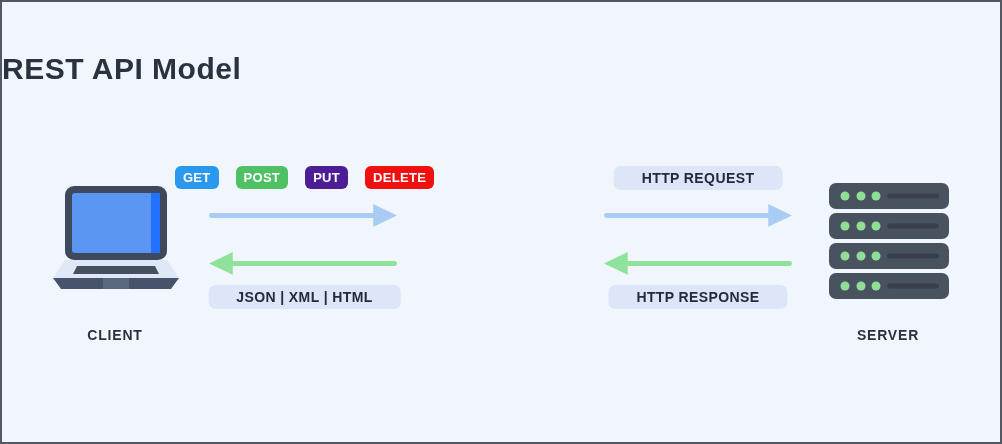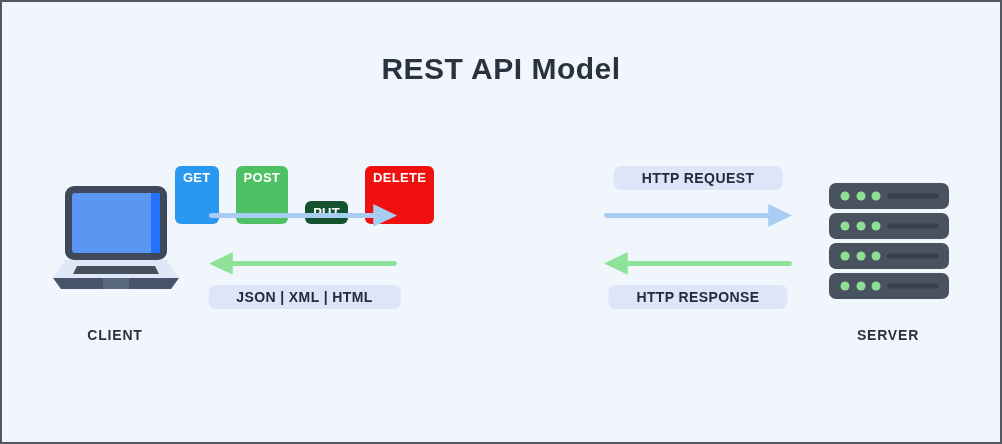--- a/index.html
+++ b/index.html
@@ -1,21 +1,21 @@
 <!DOCTYPE html>
 <html><head>
 <meta charset="utf-8">
 <style>
   html,body{margin:0;padding:0;background:#fff;font-family:"Liberation Sans",sans-serif;}
   .stage{
     position:relative;width:1002px;height:444px;box-sizing:border-box;
     background:#F0F6FB;border:2px solid #54585E;overflow:hidden;
   }
   .title{
-    position:absolute;top:50px;left:0;right:0;text-align:center;
+    position:absolute;top:50px;left:0;right:0;text-align:left;
     font-size:30px;font-weight:bold;color:#2A3240;letter-spacing:.5px;
   }
   .node-label{
     position:absolute;text-align:center;font-size:14px;font-weight:bold;
     color:#2A3240;letter-spacing:.8px;
   }
   .abs{position:absolute;}
   
   .channel{position:absolute;top:164px;width:195px;}
   .channel-left{left:205px;}
@@ -57,21 +57,21 @@
     <polygon points="26,80 104,80 108,88 22,88" fill="#46505F"></polygon>
     <polygon points="2,92 128,92 120,103 10,103" fill="#47536B"></polygon>
     <rect x="52" y="92" width="26" height="11" fill="#5A6A7E"></rect>
   </svg>
   <div class="node-label" style="left:33px;top:325px;width:160px;">CLIENT</div>
 
   <div class="channel channel-left">
     <div class="methods-row">
       <span class="method-badge" style="background: rgb(43, 152, 240);">GET</span>
       <span class="method-badge" style="background: rgb(78, 193, 100);">POST</span>
-      <span class="method-badge" style="background: #14532d; margin-top: 35px;">PUT</span>
+      <span class="method-badge" style="background: #4c1d95;">PUT</span>
       <span class="method-badge" style="background: rgb(240, 16, 16);">DELETE</span>
     </div>
     <svg class="arrow arrow-req" viewBox="0 0 190 24">
       <rect x="0" y="10" width="170" height="5" rx="2.5" fill="#A9CCF3"></rect>
       <polygon points="166,1 190,12.5 166,24" fill="#A9CCF3"></polygon>
     </svg>
     <svg class="arrow arrow-resp" viewBox="0 0 190 24">
       <rect x="0" y="10" width="170" height="5" rx="2.5" fill="#8EE29A"></rect>
       <polygon points="166,1 190,12.5 166,24" fill="#8EE29A"></polygon>
     </svg>

